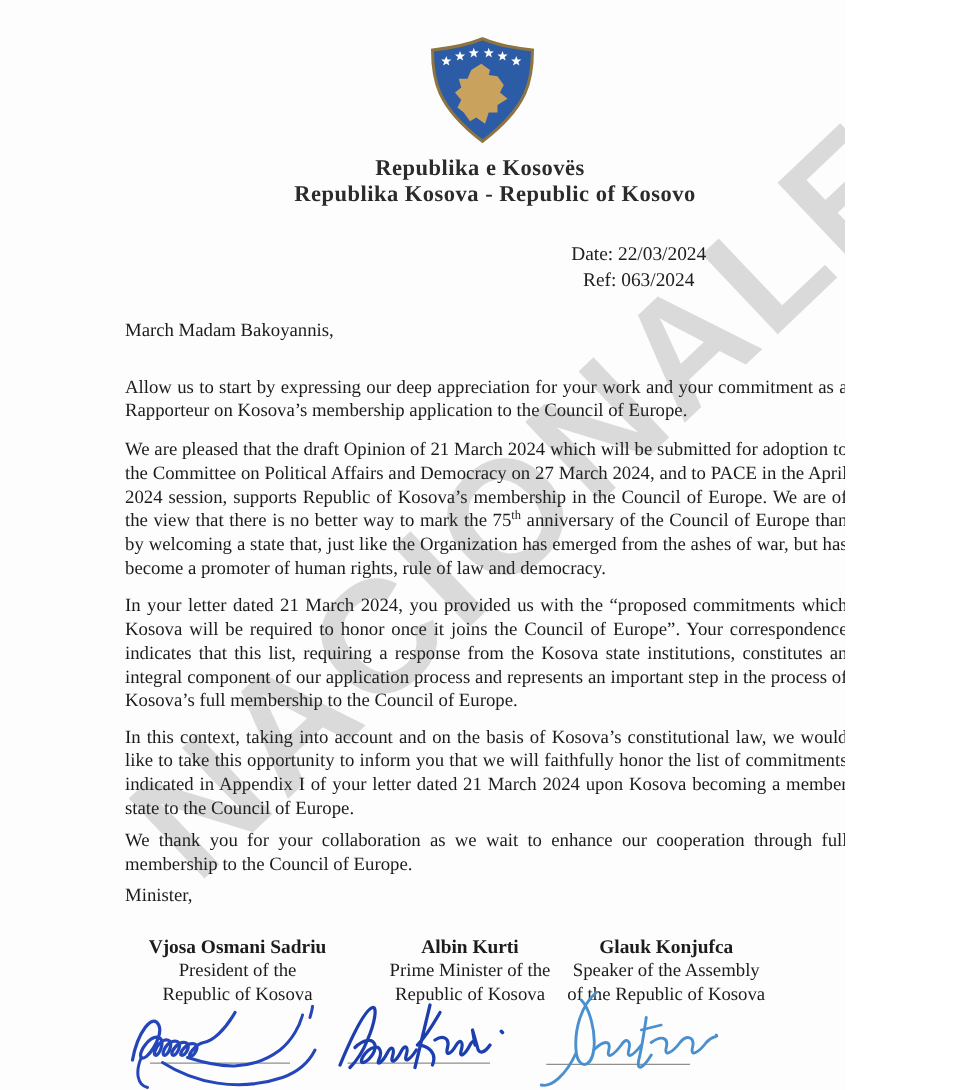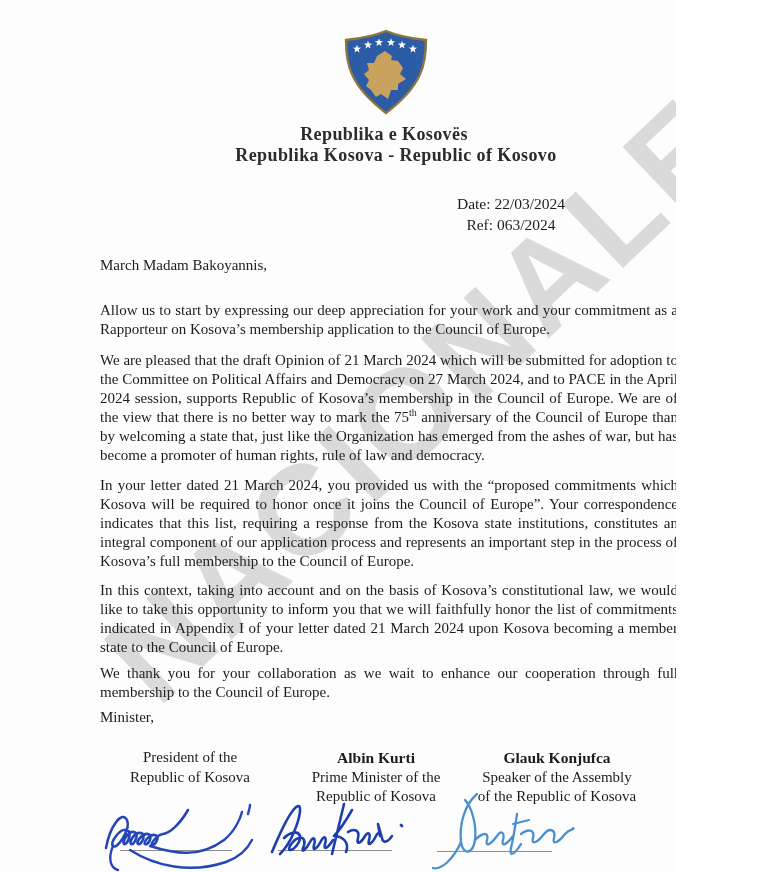--- a/index.html
+++ b/index.html
@@ -39,21 +39,21 @@
   .p3{margin-bottom:10px !important;}
   .p4{margin-bottom:7px !important;}
   .p5{margin-bottom:6px !important;}
   .closing{margin-left:200px;text-align:left;}
   sup{font-size:10px;line-height:0;vertical-align:super;}
   .sig-col{
     position:absolute;top:748px;width:200px;text-align:center;
     font-size:15px;line-height:19.5px;color:#1c1c1c;
   }
   .sig-col .name{font-weight:bold;font-size:15.5px;}
-  .col1{left:90px;} .col2{left:276px;} .col3{left:457px;}
+  .col1{left:90px;} .col2{left:276px;} .col3{left:433px;}
   .sig-line{position:absolute;height:1px;background:#8f8f8f;}
   .line1{left:120px;top:850px;width:112px;}
   .line2{left:278px;top:850px;width:114px;}
   .line3{left:437px;top:851px;width:115px;}
   .sig-svg{position:absolute;overflow:visible;}
   .sig1{left:100px;top:800px;}
   .sig2{left:270px;top:798px;}
   .sig3{left:425px;top:790px;}
   .sig-svg path{fill:none;stroke-linecap:round;stroke-linejoin:round;}
   .watermark{
@@ -96,20 +96,21 @@
     <p class="salutation">March Madam Bakoyannis,</p>
     <p class="p1">Allow us to start by expressing our deep appreciation for your work and your commitment as a Rapporteur on Kosova’s membership application to the Council of Europe.</p>
     <p class="p2"><span>We are pleased that the draft Opinion of 21 March 2024 which will be submitted for adoption to the Committee on Political Affairs and Democracy on 27 March 2024, and to PACE in the April 2024 session, supports Republic of Kosova’s membership in the Council of Europe. We are of the view that there is no better way to mark the 75</span><sup>th</sup><span> anniversary of the Council of Europe than by welcoming a state that, just like the Organization has emerged from the ashes of war, but has become a promoter of human rights, rule of law and democracy.</span></p>
     <p class="p3">In your letter dated 21 March 2024, you provided us with the “proposed commitments which Kosova will be required to honor once it joins the Council of Europe”. Your correspondence indicates that this list, requiring a response from the Kosova state institutions, constitutes an integral component of our application process and represents an important step in the process of Kosova’s full membership to the Council of Europe.</p>
     <p class="p4">In this context, taking into account and on the basis of Kosova’s constitutional law, we would like to take this opportunity to inform you that we will faithfully honor the list of commitments indicated in Appendix I of your letter dated 21 March 2024 upon Kosova becoming a member state to the Council of Europe.</p>
     <p class="p5">We thank you for your collaboration as we wait to enhance our cooperation through full membership to the Council of Europe.</p>
     <p class="closing">Minister,</p>
   </div>
 
   <div class="sig-col col1">
+    <div class="name">Vjosa Osmani Sadriu</div>
     <div>President of the</div>
     <div>Republic of Kosova</div>
   </div>
   <div class="sig-col col2">
     <div class="name">Albin Kurti</div>
     <div>Prime Minister of the</div>
     <div>Republic of Kosova</div>
   </div>
   <div class="sig-col col3">
     <div class="name">Glauk Konjufca</div>

